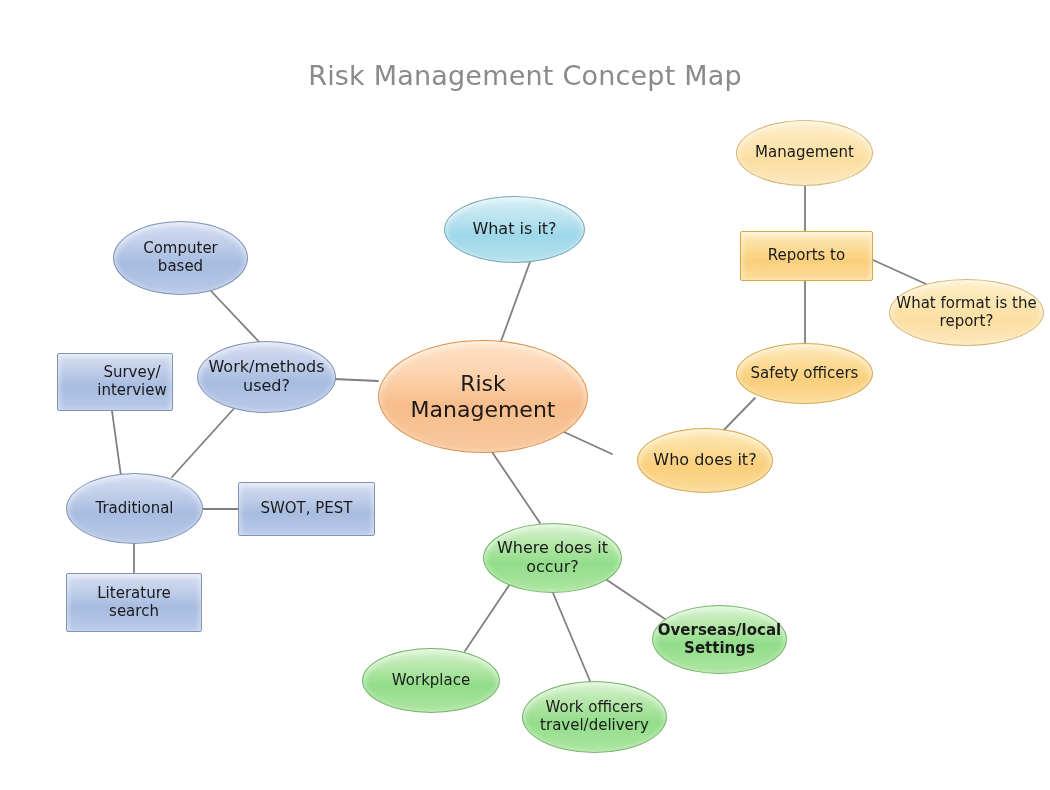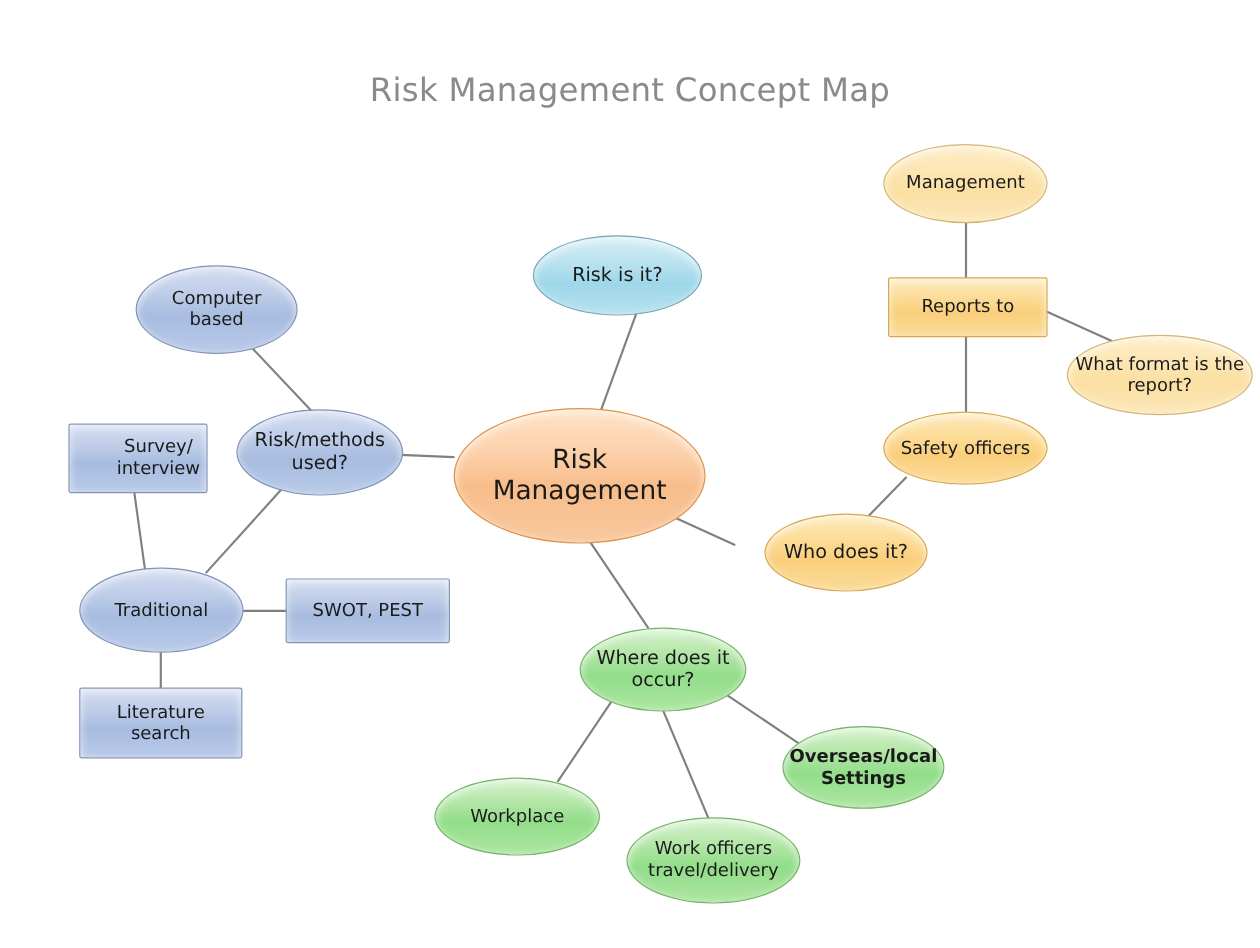--- a/index.html
+++ b/index.html
@@ -119,24 +119,24 @@
       <line x1="512" y1="581" x2="465" y2="651" stroke="#808080" stroke-width="1.8" stroke-linecap="round"></line>
       <line x1="553" y1="593" x2="590" y2="681" stroke="#808080" stroke-width="1.8" stroke-linecap="round"></line>
       <line x1="604" y1="578" x2="665" y2="619" stroke="#808080" stroke-width="1.8" stroke-linecap="round"></line>
     </svg>
 
   <div id="node-layer">
       <div class="node ellipse t-center" style="left: 378px; top: 340px; width: 210px; height: 113px; font-size: 22px; font-weight: 400;">
         <span>Risk Management</span>
       </div>
       <div class="node ellipse t-cyan" style="left: 444px; top: 196px; width: 141px; height: 67px; font-size: 16px; font-weight: 400;">
-        <span>Risk is it?</span>
+        <span>What is it?</span>
       </div>
       <div class="node ellipse t-blue" style="left: 197px; top: 341px; width: 139px; height: 72px; font-size: 16px; font-weight: 400;">
-        <span>Risk/methods used?</span>
+        <span>Work/methods used?</span>
       </div>
       <div class="node ellipse t-blue" style="left: 113px; top: 221px; width: 135px; height: 74px; font-size: 15px; font-weight: 400;">
         <span>Computer based</span>
       </div>
       <div class="node ellipse t-blue" style="left: 66px; top: 473px; width: 137px; height: 71px; font-size: 15px; font-weight: 400;">
         <span>Traditional</span>
       </div>
       <div class="node rect t-blue" style="left: 57px; top: 353px; width: 116px; height: 58px; font-size: 15px; font-weight: 400; padding-left: 40px;">
         <span>Survey/ interview</span>
       </div>

